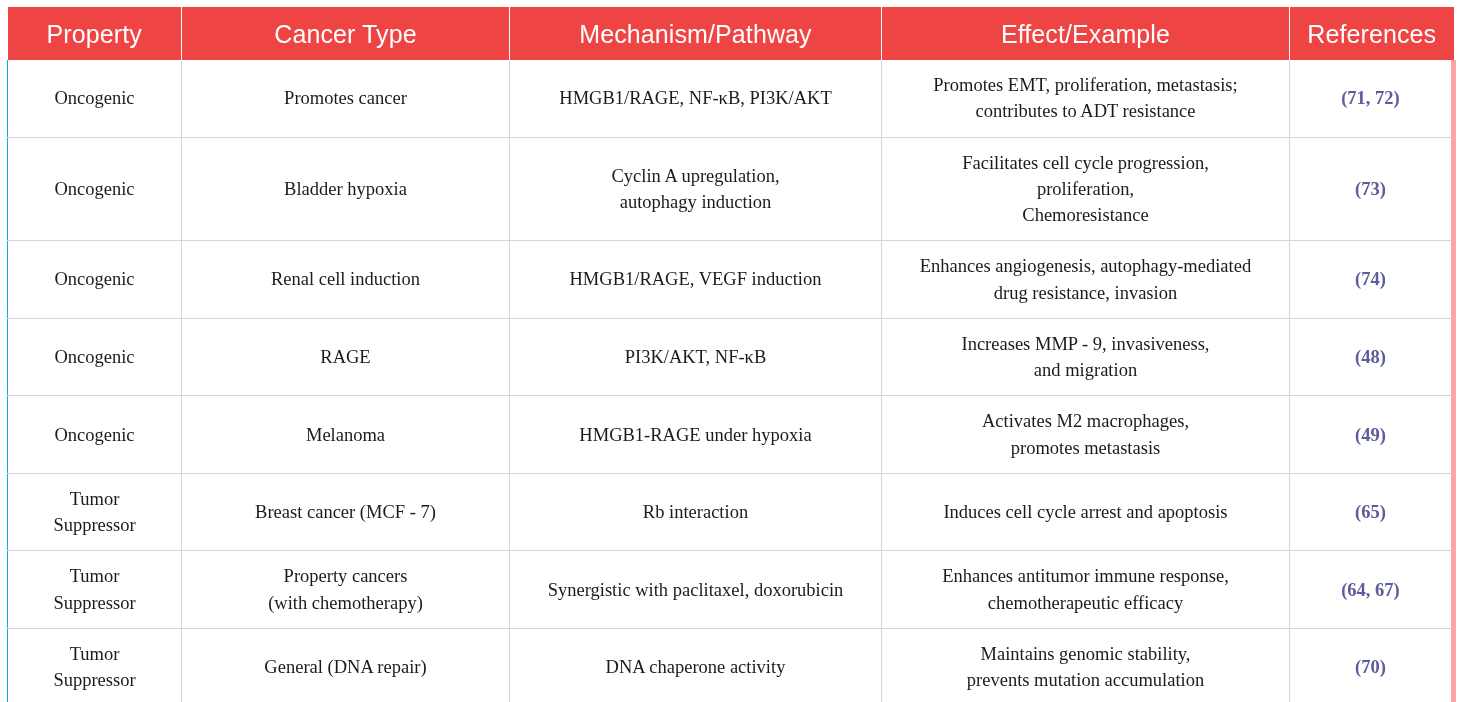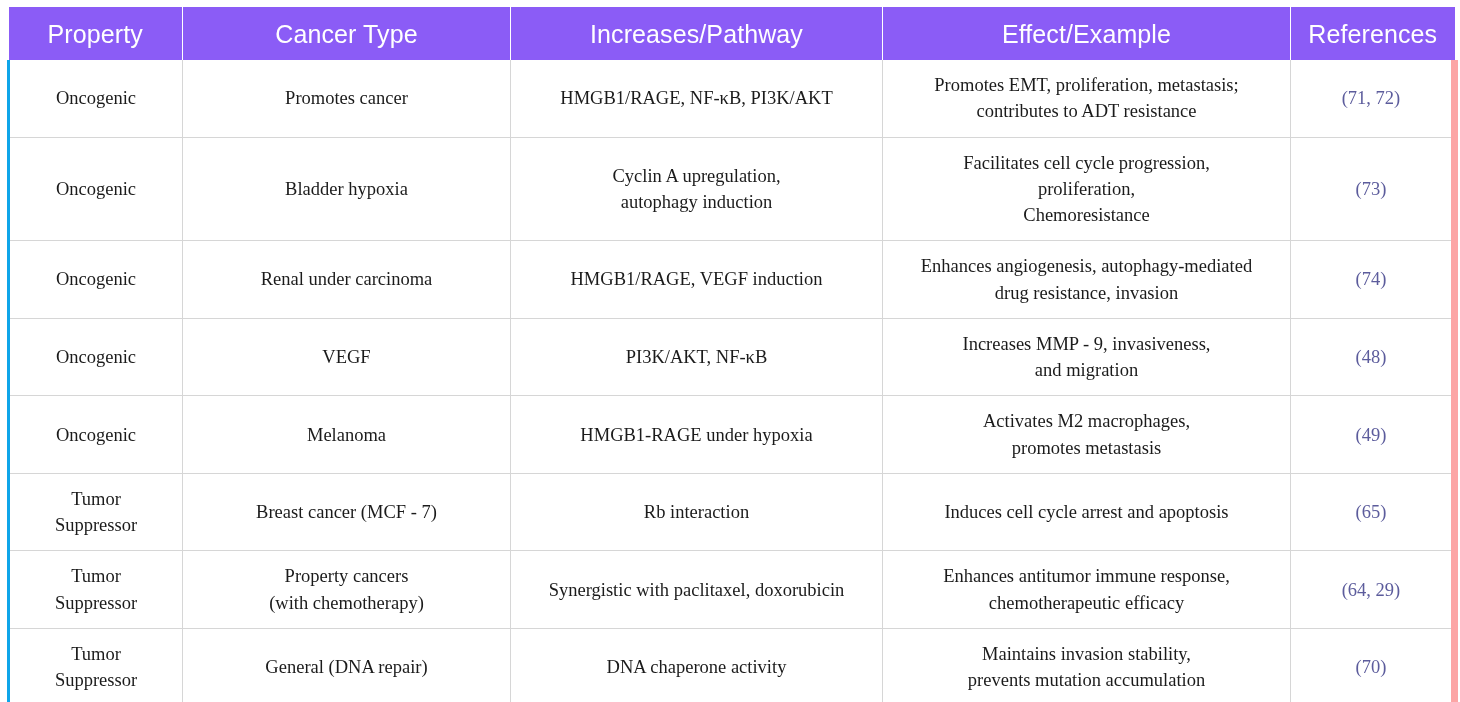--- a/index.html
+++ b/index.html
@@ -25,21 +25,21 @@
     border-collapse: collapse;
     table-layout: fixed;
   }
   table.data-table col.c-property   { width: 174px; }
   table.data-table col.c-cancer     { width: 328px; }
   table.data-table col.c-mechanism  { width: 372px; }
   table.data-table col.c-effect     { width: 408px; }
   table.data-table col.c-references { width: 164px; }
 
   thead th {
-    background: #8b5cf6;
+    background: #ef4444;
     color: #ffffff;
     font-family: "Liberation Sans", "DejaVu Sans", sans-serif;
     font-weight: 400;
     font-size: 25px;
     line-height: 1.12;
     text-align: center;
     vertical-align: middle;
     height: 53px;
     padding: 0 6px;
     border-right: 1px solid #ffffff;
@@ -53,22 +53,22 @@
     font-size: 18.5px;
     line-height: 1.42;
     color: #1b1b1b;
     text-align: center;
     vertical-align: middle;
     padding: 12px 10px;
     border-bottom: 1px solid #d6d6d6;
     border-right: 1px solid #d6d6d6;
     background: #ffffff;
   }
-  tbody td:first-child { border-left: 3px solid #0ea5e9; }
-  tbody td:last-child  { border-right: 7px solid #fca5a5; }
+  tbody td:first-child { border-left: 1px solid #0ea5e9; }
+  tbody td:last-child  { border-right: 5px solid #fca5a5; font-weight: bold; }
   tbody tr:last-child td { border-bottom: 1px solid #d6d6d6; }
 
   td.ref-cell {
     color: #5c5c9c;
   }
   .cell-text { white-space: pre-line; }
 </style>
 </head>
 <body>
 
@@ -78,21 +78,21 @@
       <col class="c-property">
       <col class="c-cancer">
       <col class="c-mechanism">
       <col class="c-effect">
       <col class="c-references">
     </colgroup>
     <thead>
       <tr>
         <th>Property</th>
         <th>Cancer Type</th>
-        <th>Increases/Pathway</th>
+        <th>Mechanism/Pathway</th>
         <th>Effect/Example</th>
         <th>References</th>
       </tr>
     </thead>
     <tbody id="table-body">
         <tr>
           <td><span class="cell-text">Oncogenic</span></td>
           <td><span class="cell-text">Promotes cancer</span></td>
           <td><span class="cell-text">HMGB1/RAGE, NF-κB, PI3K/AKT</span></td>
           <td><span class="cell-text">Promotes EMT, proliferation, metastasis;
@@ -104,29 +104,29 @@
           <td><span class="cell-text">Bladder hypoxia</span></td>
           <td><span class="cell-text">Cyclin A upregulation,
 autophagy induction</span></td>
           <td><span class="cell-text">Facilitates cell cycle progression,
 proliferation,
 Chemoresistance</span></td>
           <td class="ref-cell"><span class="cell-text">(73)</span></td>
         </tr>
         <tr>
           <td><span class="cell-text">Oncogenic</span></td>
-          <td><span class="cell-text">Renal under carcinoma</span></td>
+          <td><span class="cell-text">Renal cell induction</span></td>
           <td><span class="cell-text">HMGB1/RAGE, VEGF induction</span></td>
           <td><span class="cell-text">Enhances angiogenesis, autophagy-mediated
 drug resistance, invasion</span></td>
           <td class="ref-cell"><span class="cell-text">(74)</span></td>
         </tr>
         <tr>
           <td><span class="cell-text">Oncogenic</span></td>
-          <td><span class="cell-text">VEGF</span></td>
+          <td><span class="cell-text">RAGE</span></td>
           <td><span class="cell-text">PI3K/AKT, NF-κB</span></td>
           <td><span class="cell-text">Increases MMP - 9, invasiveness,
 and migration</span></td>
           <td class="ref-cell"><span class="cell-text">(48)</span></td>
         </tr>
         <tr>
           <td><span class="cell-text">Oncogenic</span></td>
           <td><span class="cell-text">Melanoma</span></td>
           <td><span class="cell-text">HMGB1-RAGE under hypoxia</span></td>
           <td><span class="cell-text">Activates M2 macrophages,
@@ -142,26 +142,26 @@
           <td class="ref-cell"><span class="cell-text">(65)</span></td>
         </tr>
         <tr>
           <td><span class="cell-text">Tumor
 Suppressor</span></td>
           <td><span class="cell-text">Property cancers
 (with chemotherapy)</span></td>
           <td><span class="cell-text">Synergistic with paclitaxel, doxorubicin</span></td>
           <td><span class="cell-text">Enhances antitumor immune response,
 chemotherapeutic efficacy</span></td>
-          <td class="ref-cell"><span class="cell-text">(64, 29)</span></td>
+          <td class="ref-cell"><span class="cell-text">(64, 67)</span></td>
         </tr>
         <tr>
           <td><span class="cell-text">Tumor
 Suppressor</span></td>
           <td><span class="cell-text">General (DNA repair)</span></td>
           <td><span class="cell-text">DNA chaperone activity</span></td>
-          <td><span class="cell-text">Maintains invasion stability,
+          <td><span class="cell-text">Maintains genomic stability,
 prevents mutation accumulation</span></td>
           <td class="ref-cell"><span class="cell-text">(70)</span></td>
         </tr>
       </tbody>
   </table>
 </div>
 
 </body></html>

